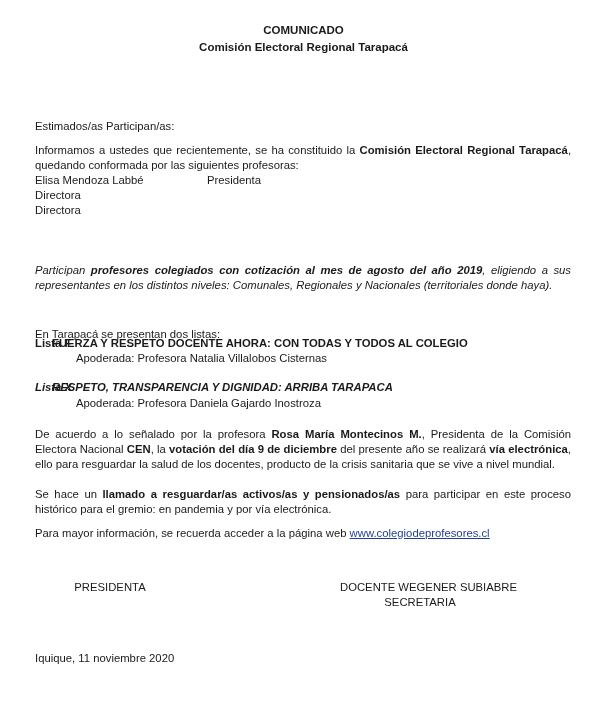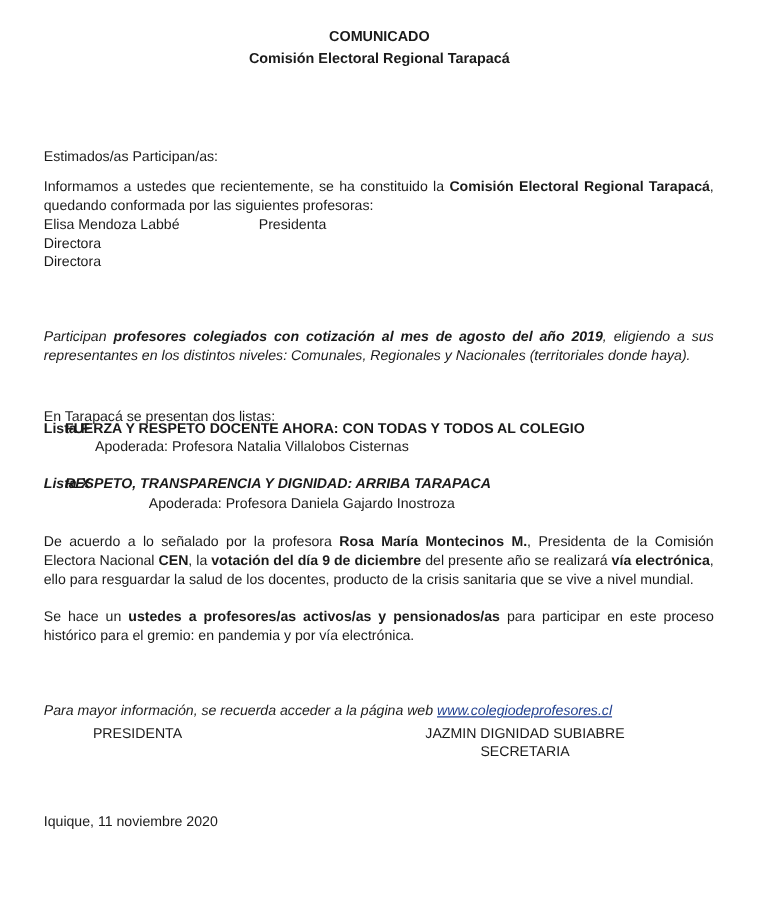--- a/index.html
+++ b/index.html
@@ -44,29 +44,29 @@
 </div>
 
 <div class="abs para" style="top:263px;font-style:italic;"><span>Participan </span><b>profesores colegiados con cotización al mes de agosto del año 2019</b><span>, eligiendo a sus representantes en los distintos niveles: Comunales, Regionales y Nacionales (territoriales donde haya).</span></div>
 
 <div class="abs para" style="top:308px;margin-top:19px;">En Tarapacá se presentan dos listas:</div>
 
 <div class="abs lista-head" style="top:337px;"><span class="code">Lista F</span><span>FUERZA Y RESPETO DOCENTE AHORA: CON TODAS Y TODOS AL COLEGIO</span></div>
 <div class="abs apod" style="top:352px;">Apoderada: Profesora Natalia Villalobos Cisternas</div>
 
 <div class="abs lista-head" style="top:381px;font-style:italic;"><span class="code">Lista X</span><span>RESPETO, TRANSPARENCIA Y DIGNIDAD: ARRIBA TARAPACA</span></div>
-<div class="abs apod" style="top:397px;margin-left:43px;">Apoderada: Profesora Daniela Gajardo Inostroza</div>
+<div class="abs apod" style="top:397px;">Apoderada: Profesora Daniela Gajardo Inostroza</div>
 
 <div class="abs para" style="top:427px;"><span>De acuerdo a lo señalado por la profesora </span><b>Rosa María Montecinos M.</b><span>, Presidenta de la Comisión Electora Nacional </span><b>CEN</b><span>, la </span><b>votación del día 9 de diciembre</b><span> del presente año se realizará </span><b>vía electrónica</b><span>, ello para resguardar la salud de los docentes, producto de la crisis sanitaria que se vive a nivel mundial.</span></div>
 
-<div class="abs para" style="top:487px;"><span>Se hace un </span><b>ustedes a profesores/as activos/as y pensionados/as</b><span> para participar en este proceso histórico para el gremio: en pandemia y por vía electrónica.</span></div>
+<div class="abs para" style="top:487px;"><span>Se hace un </span><b>llamado a resguardar/as activos/as y pensionados/as</b><span> para participar en este proceso histórico para el gremio: en pandemia y por vía electrónica.</span></div>
 
-<div class="abs para" style="top:562px;font-style:italic;"><span>Para mayor información, se recuerda acceder a la página web </span><a class="link" href="#">www.colegiodeprofesores.cl</a></div>
+<div class="abs para" style="top:526px;"><span>Para mayor información, se recuerda acceder a la página web </span><a class="link" href="#">www.colegiodeprofesores.cl</a></div>
 
 <div class="abs sig" style="top:580px; left:40px; width:140px;">
   <div>PRESIDENTA</div>
 </div>
 <div class="abs sig" style="top:580px; left:340px; width:160px;">
-  <div>JAZMIN DIGNIDAD SUBIABRE</div>
+  <div>DOCENTE WEGENER SUBIABRE</div>
   <div>SECRETARIA</div>
 </div>
 
 <div class="abs" style="top:652px; left:35px;">Iquique, 11 noviembre 2020</div>
 
 </body></html>

